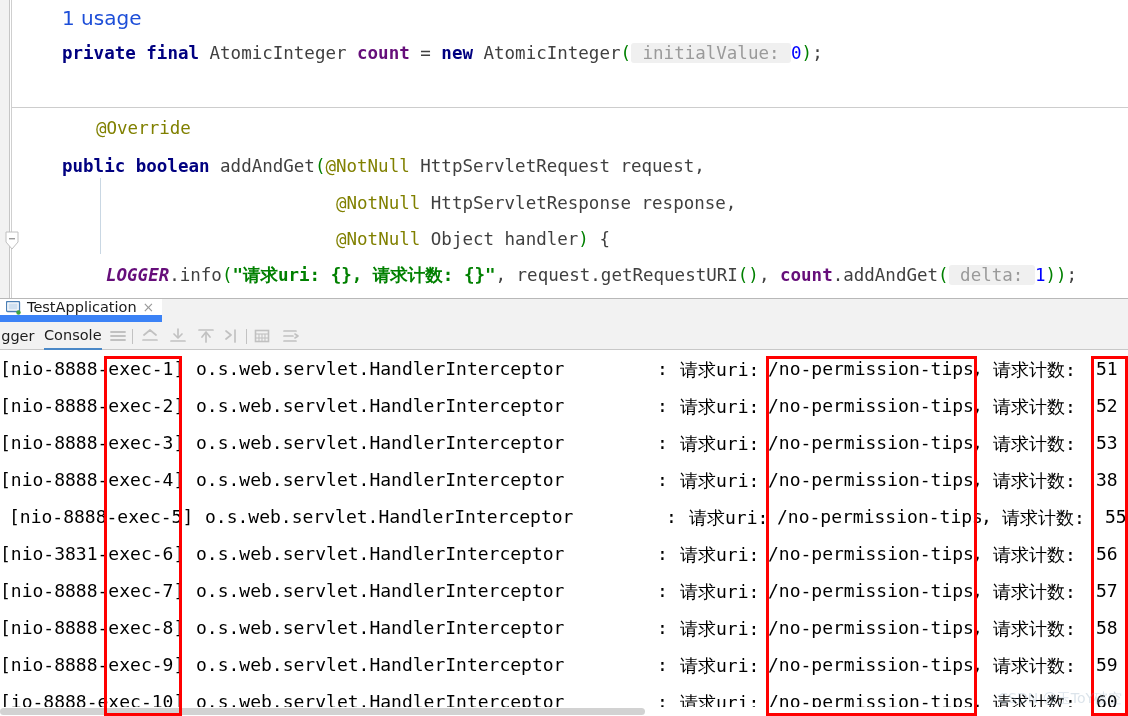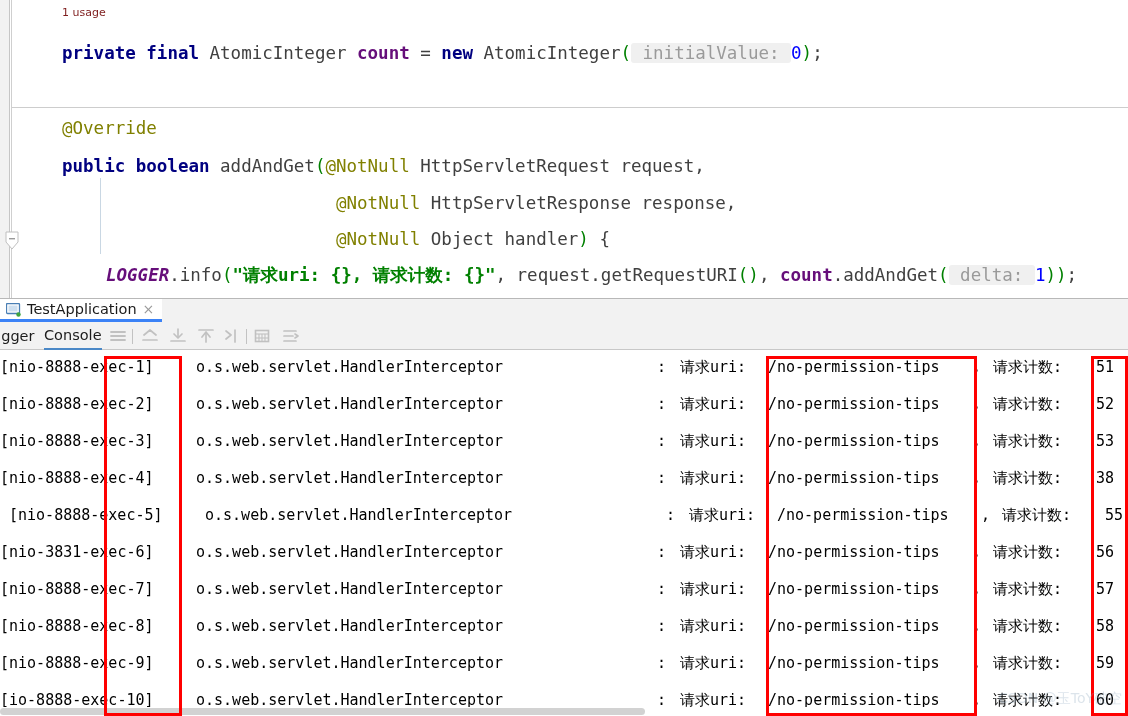--- a/index.html
+++ b/index.html
@@ -41,21 +41,21 @@
     background: #cdcdcd;
   }
   .indent-guide {
     position: absolute; left: 100px; top: 178px; width: 1px; height: 76px;
     background: #c9d7e3;
   }
 
   .usage-label {
     position: absolute; left: 62px; top: 6px;
     font-family: "DejaVu Sans", "Liberation Sans", sans-serif;
-    font-size: 11px; color: #7f1d1d; white-space: pre; text-align: center;
+    font-size: 20px; color: #1d4ed8; white-space: pre; text-align: center;
   }
 
   .kw   { color: #000080; font-weight: bold; }
   .plain{ color: #404040; text-align: center; }
   .fld  { color: #660e7a; font-weight: bold; }
   .anno { color: #808000; }
   .str  { color: #008000; font-weight: bold; }
   .num  { color: #0000ff; }
   .stat { color: #660e7a; font-style: italic; font-weight: bold; }
   .paren{ color: #008000; }
@@ -71,21 +71,21 @@
   }
   .tabbar {
     position: absolute; left: 0; top: 0; width: 1128px; height: 24px;
     background: #f2f2f2; border-top: 1px solid #b8b8b8;
   }
   .run-tab {
     position: absolute; left: 0; top: 0; height: 24px;
     display: flex; align-items: center; gap: 6px;
     padding: 0 8px 0 6px;
     background: #ffffff;
-    border-bottom: 4px solid #3b82f6;
+    border-bottom: 8px solid #3b82f6;
   }
   .run-tab-label {
     font-family: "DejaVu Sans", "Liberation Sans", sans-serif;
     font-size: 14.5px; color: #1a1a1a; white-space: pre;
   }
   .tab-close {
     font-family: "DejaVu Sans", "Liberation Sans", sans-serif;
     font-size: 14px; color: #9a9a9a; line-height: 1;
   }
   .app-icon { width: 15px; height: 14px; position: relative; }
@@ -110,21 +110,21 @@
   }
 
   
   .console {
     position: absolute; left: 0; top: 52px; width: 1128px; height: 366px;
     background: #ffffff; overflow: hidden;
   }
   .log-row {
     position: absolute; left: 0; width: 1128px; height: 37px;
     white-space: pre; font-family: "DejaVu Sans Mono", "Liberation Mono", monospace;
-    font-size: 15px; color: #000000;
+    font-size: 18px; color: #000000;
   }
   .log-row span { position: absolute; top: 8px; white-space: pre; }
   .c-thread { left: 0; }
   .c-logger { left: 196px; text-align: right; }
   .c-colon  { left: 657px; }
   .c-uri-lbl{ left: 680px; }
   .c-uri    { left: 768px; }
   .c-comma  { left: 972px; }
   .c-cnt-lbl{ left: 993px; }
   .c-cnt    { left: 1096px; }
@@ -165,21 +165,21 @@
       </svg>
     </div>
 
     <div class="usage-label">1 usage</div>
 
     <div class="sep-line"></div>
     <div class="indent-guide"></div>
 
     <div id="code-lines">
         <div class="code-line" style="top: 42px; padding-left: 62px;"><span class="kw">private</span><span class="plain"> </span><span class="kw">final</span><span class="plain"> AtomicInteger </span><span class="fld">count</span><span class="plain"> = </span><span class="kw">new</span><span class="plain"> AtomicInteger</span><span class="paren">(</span><span class="hint"> initialValue: </span><span class="num">0</span><span class="paren">)</span><span class="plain">;</span></div>
-        <div class="code-line" style="top: 117px; padding-left: 62px; text-align: right;"><span class="anno">@Override</span></div>
+        <div class="code-line" style="top: 117px; padding-left: 96px; text-align: right;"><span class="anno">@Override</span></div>
         <div class="code-line" style="top: 155px; padding-left: 62px;"><span class="kw">public</span><span class="plain"> </span><span class="kw">boolean</span><span class="plain"> addAndGet</span><span class="paren">(</span><span class="anno">@NotNull</span><span class="plain"> HttpServletRequest request,</span></div>
         <div class="code-line" style="top: 192px; padding-left: 336px;"><span class="anno">@NotNull</span><span class="plain"> HttpServletResponse response,</span></div>
         <div class="code-line" style="top: 228px; padding-left: 336px;"><span class="anno">@NotNull</span><span class="plain"> Object handler</span><span class="paren">)</span><span class="plain"> {</span></div>
         <div class="code-line" style="top: 264px; padding-left: 106px;"><span class="stat">LOGGER</span><span class="plain">.info</span><span class="paren">(</span><span class="str">"请求uri: {}, 请求计数: {}"</span><span class="plain">, request.getRequestURI</span><span class="paren">()</span><span class="plain">, </span><span class="fld">count</span><span class="plain">.addAndGet</span><span class="paren">(</span><span class="hint"> delta: </span><span class="num">1</span><span class="paren">)</span><span class="paren">)</span><span class="plain">;</span></div>
       </div>
   </div>
 
   <div class="toolwin">
 
     <div class="tabbar">

